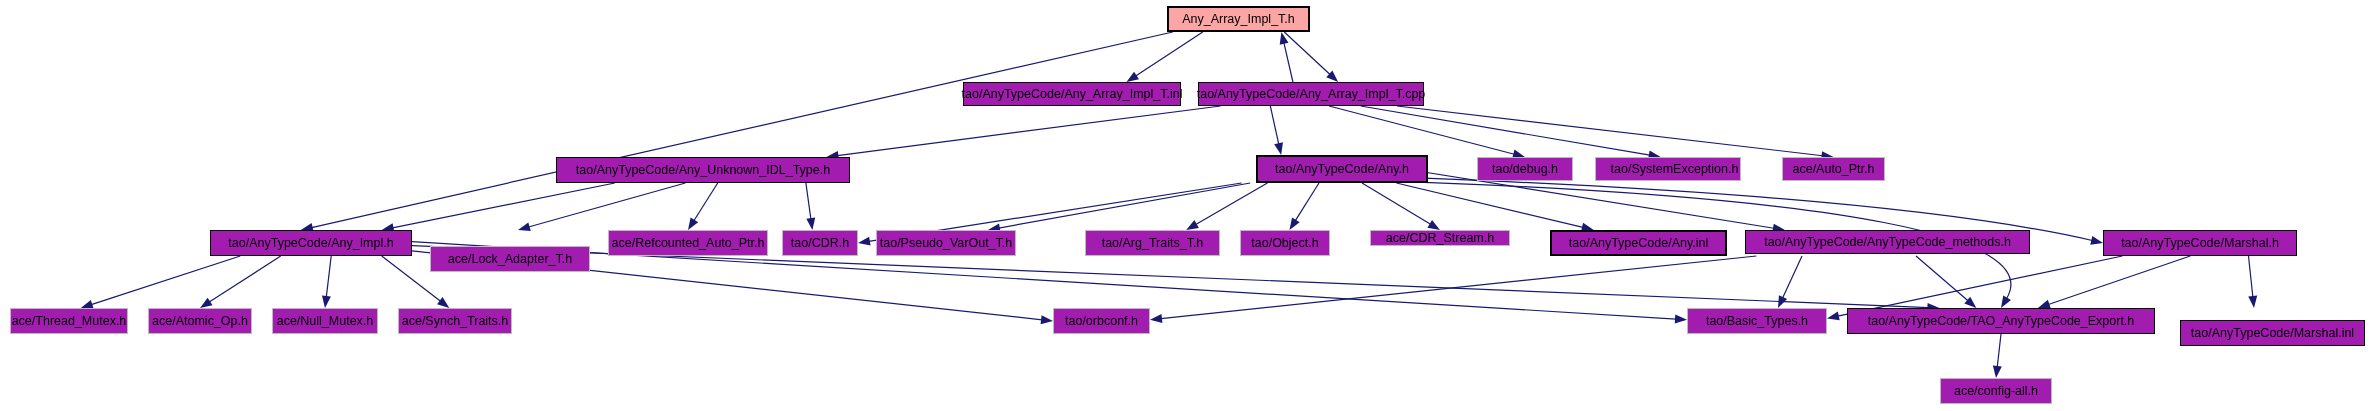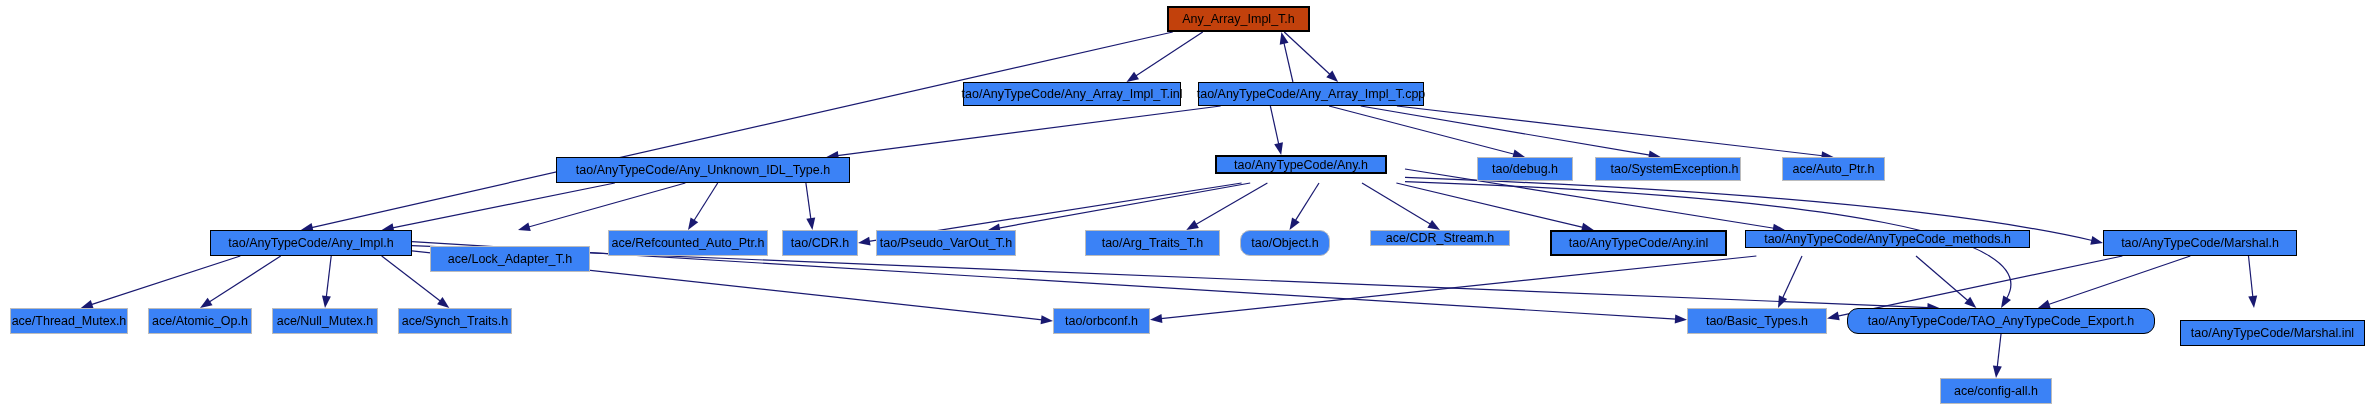--- a/index.html
+++ b/index.html
@@ -1,22 +1,22 @@
 <!DOCTYPE html>
 <html><head>
 <meta charset="utf-8">
 <style>
   html,body{margin:0;padding:0;background:#ffffff;}
   .graph{position:relative;width:2371px;height:411px;background:#ffffff;overflow:hidden;
          font-family:"Liberation Sans","DejaVu Sans",sans-serif;}
   .graph svg{position:absolute;left:0;top:0;}
   .node{position:absolute;box-sizing:border-box;display:flex;align-items:center;justify-content:center;
-        background:#3b82f6;border:1px solid #000000;color:#000000;font-size:12.5px;
+        background:#a21caf;border:1px solid #000000;color:#000000;font-size:12.5px;
         white-space:nowrap;cursor:pointer;}
-  .node.current{background:#c2410c;border:2px solid #000000;}
+  .node.current{background:#fca5a5;border:2px solid #000000;}
   .node.bold{border-width:2px;}
   .node.external{border-color:#bcbcbc;}
 </style>
 </head>
 <body>
 
 <div class="graph">
   <svg id="edges" width="2371" height="411">
       <path d="M1202.75,32 L1135.6986880412446,75.96807341557735" fill="none" stroke="#191970" stroke-width="1.2"></path>
       <polygon points="1126.5,82 1134.0673260786393,71.6566168001207 1139.0025387386213,79.18281610659352" fill="#191970"></polygon>
@@ -89,38 +89,38 @@
       <path d="M2248.5,256 L2252.8429922599707,297.0610177306336" fill="none" stroke="#191970" stroke-width="1.2"></path>
       <polygon points="2254,308 2248.262771537046,296.53988614524854 2257.2128479392545,295.5932434488611" fill="#191970"></polygon>
       <path d="M2001,334 L1997.242006568487,367.0703421973131" fill="none" stroke="#191970" stroke-width="1.2"></path>
       <polygon points="1996,378 1992.8836926099777,365.5686433463241 2001.826139903085,366.58483053872266" fill="#191970"></polygon>
     </svg>
   <div id="nodes">
       <div class="node current" style="left: 1167px; top: 6px; width: 143px; height: 26px;">Any_Array_Impl_T.h</div>
       <div class="node internal" style="left: 963px; top: 82px; width: 218px; height: 24px;">tao/AnyTypeCode/Any_Array_Impl_T.inl</div>
       <div class="node internal" style="left: 1198px; top: 82px; width: 226px; height: 24px;">tao/AnyTypeCode/Any_Array_Impl_T.cpp</div>
       <div class="node internal" style="left: 556px; top: 157px; width: 294px; height: 26px;">tao/AnyTypeCode/Any_Unknown_IDL_Type.h</div>
-      <div class="node bold" style="left: 1215px; top: 155px; width: 172px; height: 19px;">tao/AnyTypeCode/Any.h</div>
+      <div class="node bold" style="left: 1256px; top: 155px; width: 172px; height: 28px;">tao/AnyTypeCode/Any.h</div>
       <div class="node external" style="left: 1477px; top: 157px; width: 96px; height: 24px;">tao/debug.h</div>
       <div class="node external" style="left: 1595px; top: 157px; width: 146px; height: 24px; padding-left: 13px;">tao/SystemException.h</div>
       <div class="node external" style="left: 1782px; top: 157px; width: 103px; height: 24px;">ace/Auto_Ptr.h</div>
       <div class="node internal" style="left: 210px; top: 230px; width: 202px; height: 26px;">tao/AnyTypeCode/Any_Impl.h</div>
       <div class="node external" style="left: 430px; top: 246px; width: 160px; height: 26px;">ace/Lock_Adapter_T.h</div>
       <div class="node external" style="left: 608px; top: 230px; width: 160px; height: 26px;">ace/Refcounted_Auto_Ptr.h</div>
       <div class="node external" style="left: 782px; top: 230px; width: 76px; height: 26px;">tao/CDR.h</div>
       <div class="node external" style="left: 876px; top: 230px; width: 140px; height: 26px;">tao/Pseudo_VarOut_T.h</div>
       <div class="node external" style="left: 1085px; top: 230px; width: 135px; height: 26px;">tao/Arg_Traits_T.h</div>
-      <div class="node external" style="left: 1240px; top: 230px; width: 90px; height: 26px; border-radius: 10px;">tao/Object.h</div>
+      <div class="node external" style="left: 1240px; top: 230px; width: 90px; height: 26px;">tao/Object.h</div>
       <div class="node external" style="left: 1370px; top: 230px; width: 140px; height: 16px;">ace/CDR_Stream.h</div>
       <div class="node bold" style="left: 1550px; top: 230px; width: 177px; height: 26px;">tao/AnyTypeCode/Any.inl</div>
-      <div class="node internal" style="left: 1745px; top: 230px; width: 285px; height: 18px;">tao/AnyTypeCode/AnyTypeCode_methods.h</div>
+      <div class="node internal" style="left: 1745px; top: 230px; width: 285px; height: 24px;">tao/AnyTypeCode/AnyTypeCode_methods.h</div>
       <div class="node internal" style="left: 2103px; top: 230px; width: 194px; height: 26px;">tao/AnyTypeCode/Marshal.h</div>
       <div class="node external" style="left: 10px; top: 308px; width: 118px; height: 26px;">ace/Thread_Mutex.h</div>
       <div class="node external" style="left: 148px; top: 308px; width: 104px; height: 26px;">ace/Atomic_Op.h</div>
       <div class="node external" style="left: 272px; top: 308px; width: 106px; height: 26px;">ace/Null_Mutex.h</div>
       <div class="node external" style="left: 398px; top: 308px; width: 114px; height: 26px;">ace/Synch_Traits.h</div>
       <div class="node external" style="left: 1053px; top: 308px; width: 97px; height: 26px;">tao/orbconf.h</div>
       <div class="node external" style="left: 1687px; top: 308px; width: 140px; height: 26px;">tao/Basic_Types.h</div>
-      <div class="node internal" style="left: 1847px; top: 308px; width: 308px; height: 26px; border-radius: 11px;">tao/AnyTypeCode/TAO_AnyTypeCode_Export.h</div>
+      <div class="node internal" style="left: 1847px; top: 308px; width: 308px; height: 26px;">tao/AnyTypeCode/TAO_AnyTypeCode_Export.h</div>
       <div class="node internal" style="left: 2180px; top: 320px; width: 185px; height: 26px;">tao/AnyTypeCode/Marshal.inl</div>
       <div class="node external" style="left: 1940px; top: 378px; width: 112px; height: 26px;">ace/config-all.h</div>
     </div>
 </div>
 
 </body></html>

